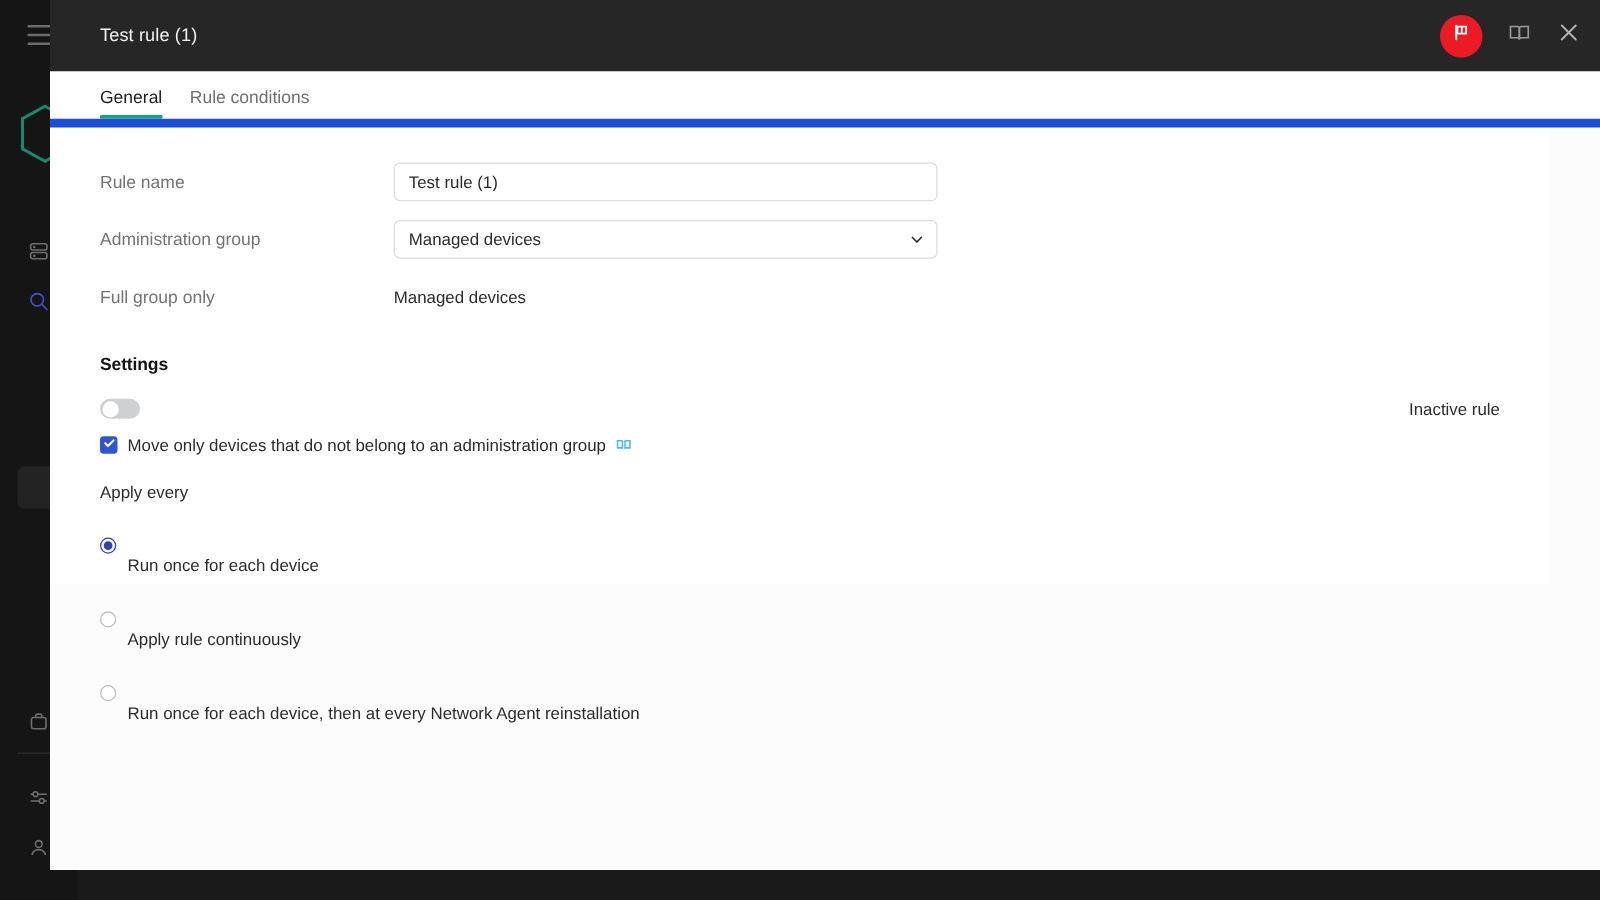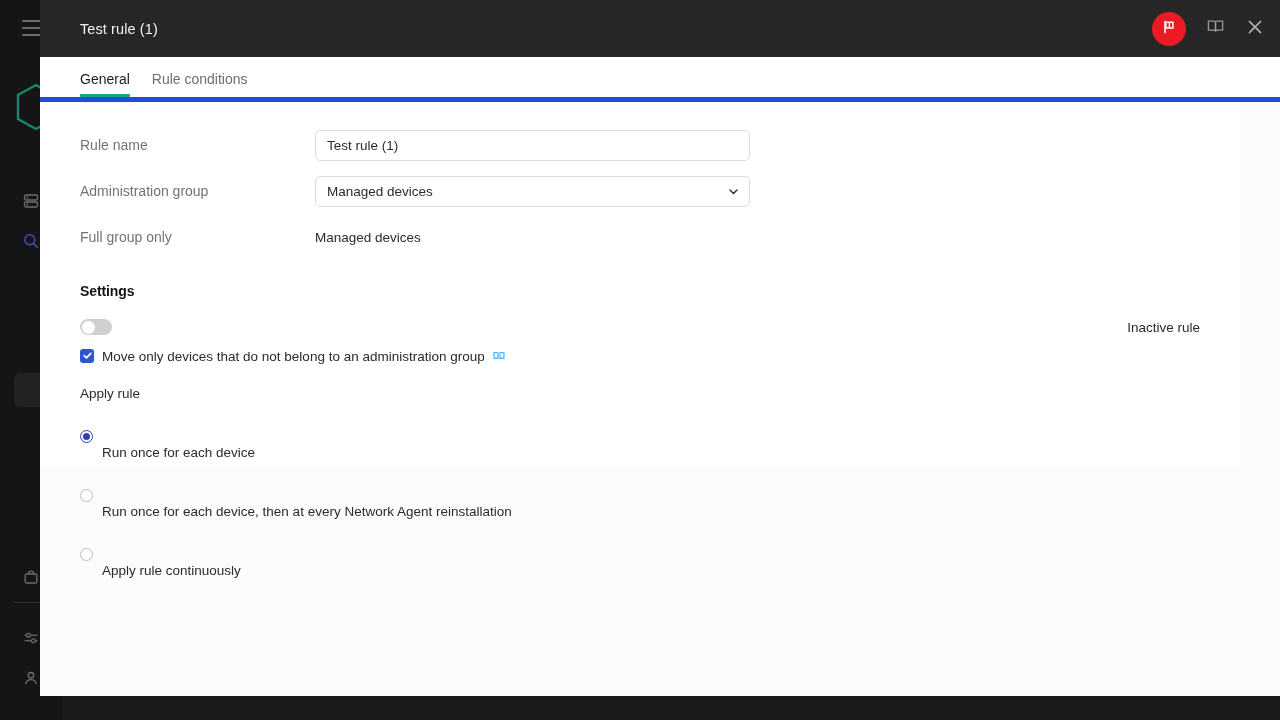--- a/index.html
+++ b/index.html
@@ -74,21 +74,21 @@
   .tb-icon {
     width: 22px; height: 22px;
     display: flex; align-items: center; justify-content: center;
     cursor: pointer;
   }
 
   
   .tabs {
     height: 45px;
     background: #ffffff;
-    border-bottom: 5px solid #1d4ed8;
+    border-bottom: 7px solid #1d4ed8;
     display: flex; align-items: flex-end;
     padding-left: 40px;
     gap: 22px;
   }
   .tab {
     position: relative;
     padding: 0 0 11px 0;
     font-size: 14px;
     color: #6e6e6e;
     cursor: pointer;
@@ -358,32 +358,32 @@
         <span class="book-link">
           <svg width="14" height="14" viewBox="0 0 14 14">
             <path d="M1.4 2.9 h4.2 a1 1 0 0 1 1 1 v7 a1 1 0 0 0 -1 -1 h-4.2 z" fill="#4db8ff"></path>
             <path d="M12.6 2.9 h-4.2 a1 1 0 0 0 -1 1 v7 a1 1 0 0 1 1 -1 h4.2 z" fill="#4db8ff"></path>
             <rect x="2.7" y="4.2" width="2.6" height="4.4" fill="#ffffff"></rect>
             <rect x="8.7" y="4.2" width="2.6" height="4.4" fill="#ffffff"></rect>
           </svg>
         </span>
       </div>
 
-      <div class="apply-label">Apply rule</div>
+      <div class="apply-label">Apply every</div>
 
       <div class="radio-row">
         <div class="radio selected"></div>
         <div class="radio-label">Run once for each device</div>
       </div>
 
       <div class="radio-row">
         <div class="radio"></div>
-        <div class="radio-label">Run once for each device, then at every Network Agent reinstallation</div>
+        <div class="radio-label">Apply rule continuously</div>
       </div>
 
       <div class="radio-row">
         <div class="radio"></div>
-        <div class="radio-label">Apply rule continuously</div>
+        <div class="radio-label">Run once for each device, then at every Network Agent reinstallation</div>
       </div>
 
     </div>
   </div>
 </div>
 
 </body></html>

